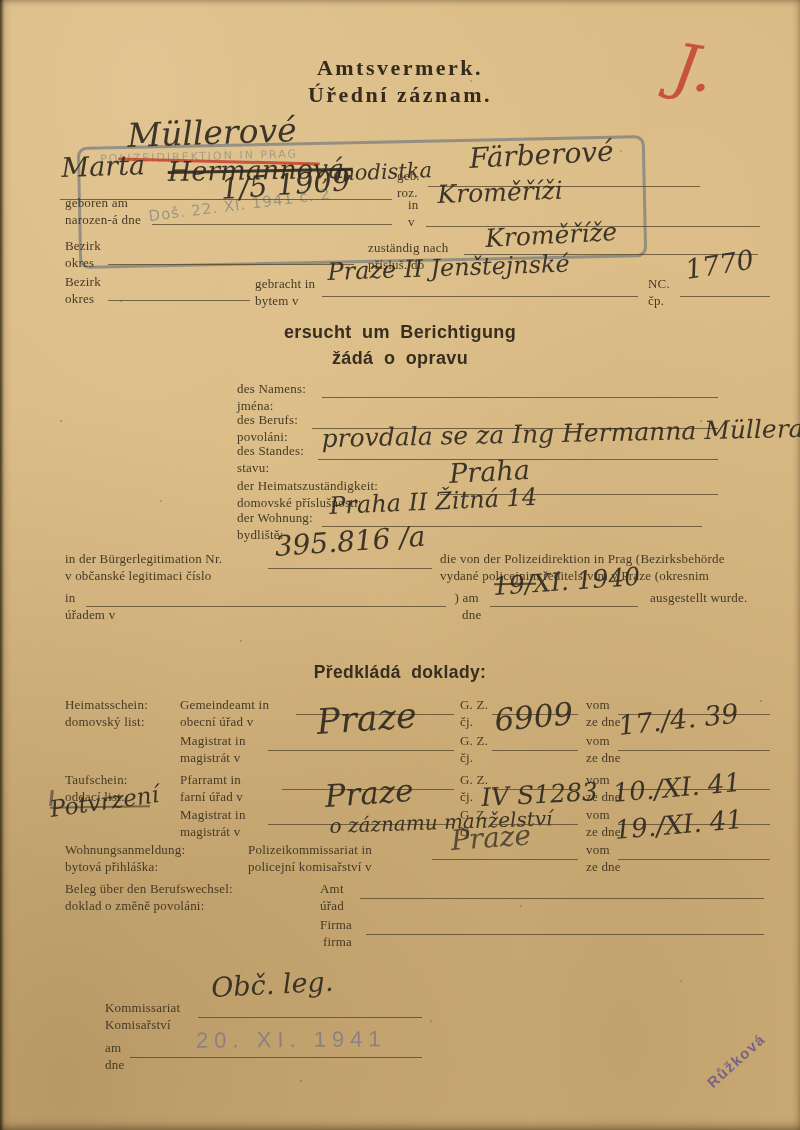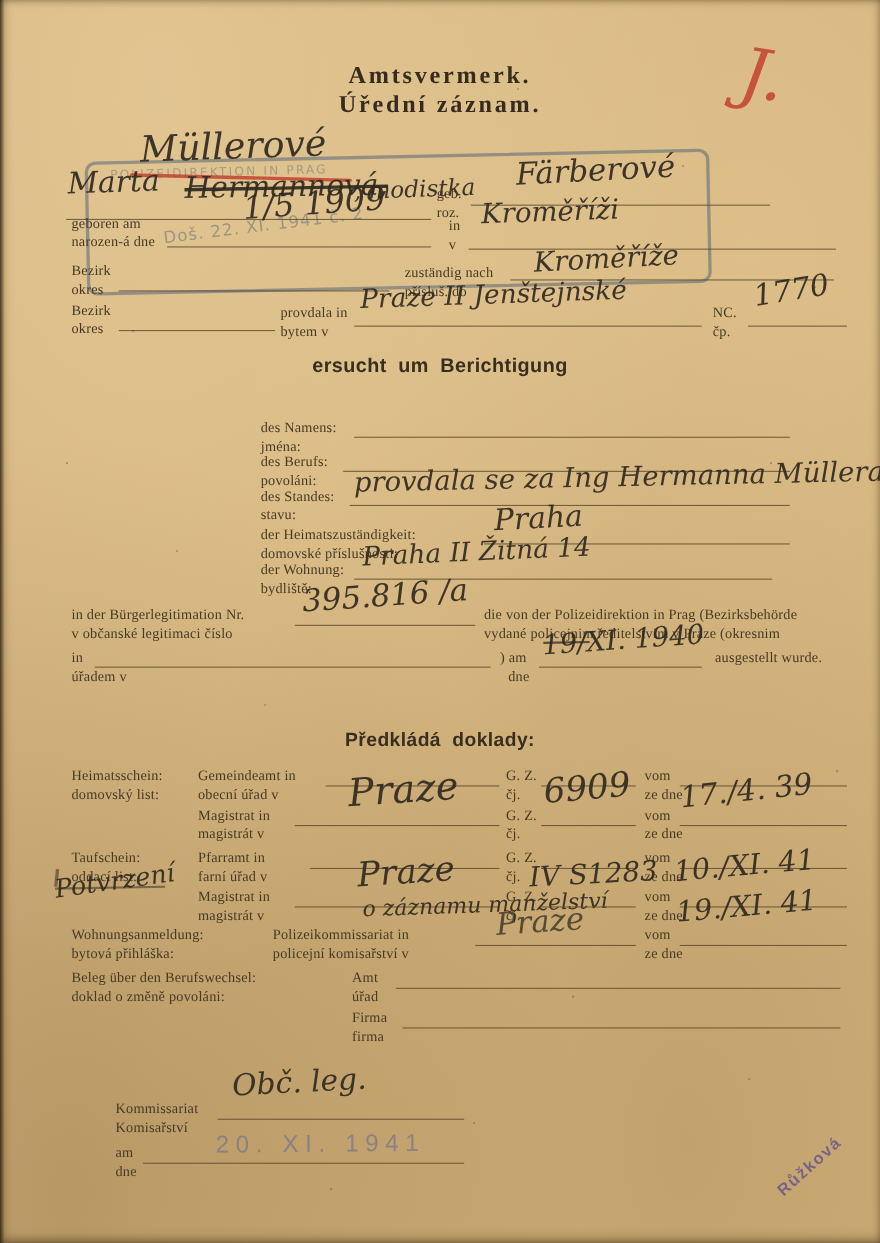--- a/index.html
+++ b/index.html
@@ -108,33 +108,34 @@
   </div>
   <div class="fline" style="left:464px; top:254px; width:294px;"></div>
   <div class="hand" style="left:486px; top:224px; font-size:25px; transform:rotate(-3deg);">Kroměříže</div>
 
   <div class="pair" style="left:65px; top:274px;">
     <span>Bezirk</span>
     <span>okres</span>
   </div>
   <div class="fline" style="left:108px; top:300px; width:142px;"></div>
   <div class="pair" style="left:255px; top:276px;">
-    <span>provdala in</span>
+    <span>gebracht in</span>
     <span>bytem v</span>
   </div>
   <div class="fline" style="left:322px; top:296px; width:316px;"></div>
   <div class="hand" style="left:328px; top:258px; font-size:24px; transform:rotate(-2deg);">Praze II Jenštejnské</div>
   <div class="pair" style="left:648px; top:276px;">
     <span>NC.</span>
     <span>čp.</span>
   </div>
   <div class="fline" style="left:680px; top:296px; width:90px;"></div>
   <div class="hand" style="left:688px; top:254px; font-size:27px; transform:rotate(-9deg);">1770</div>
 
   <div class="head-sans" style="top:322px;">ersucht um Berichtigung</div>
+  <div class="head-sans" style="top:348px;">žádá o opravu</div>
 
   <div class="pair" style="left:237px; top:381px;">
     <span>des Namens:</span>
     <span>jména:</span>
   </div>
   <div class="fline" style="left:322px; top:397px; width:396px;"></div>
 
   <div class="pair" style="left:237px; top:412px;">
     <span>des Berufs:</span>
     <span>povoláni:</span>
@@ -293,21 +294,21 @@
   <div class="pair" style="left:65px; top:881px;">
     <span>Beleg über den Berufswechsel:</span>
     <span>doklad o změně povoláni:</span>
   </div>
   <div class="pair" style="left:320px; top:881px;">
     <span>Amt</span>
     <span>úřad</span>
   </div>
   <div class="fline" style="left:360px; top:898px; width:404px;"></div>
 
-  <div class="pair" style="left:320px; top:917px;">
+  <div class="pair" style="left:320px; top:917px;text-align:right;">
     <span>Firma</span>
     <span>firma</span>
   </div>
   <div class="fline" style="left:366px; top:934px; width:398px;"></div>
 
   <div class="pair" style="left:105px; top:1000px;">
     <span>Kommissariat</span>
     <span>Komisařství</span>
   </div>
   <div class="fline" style="left:198px; top:1017px; width:224px;"></div>

